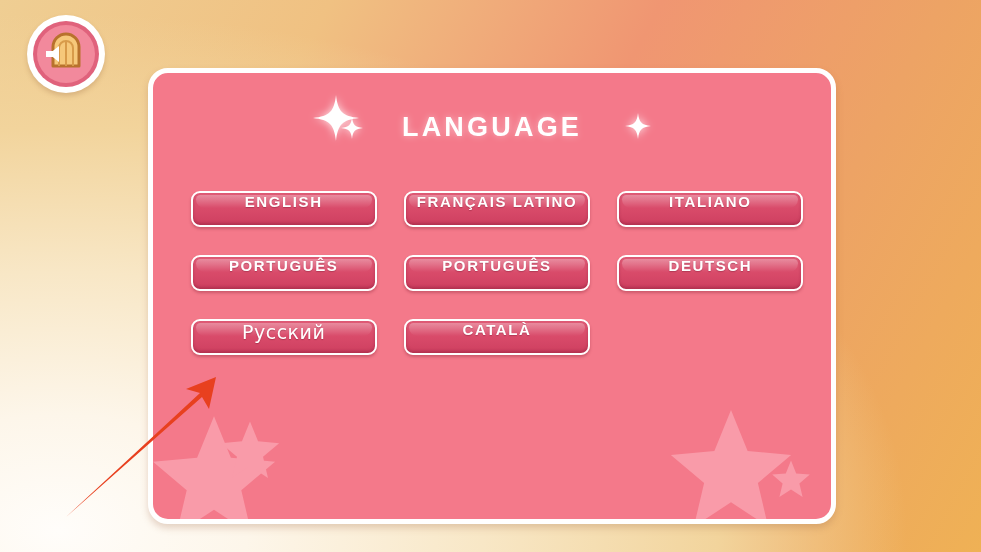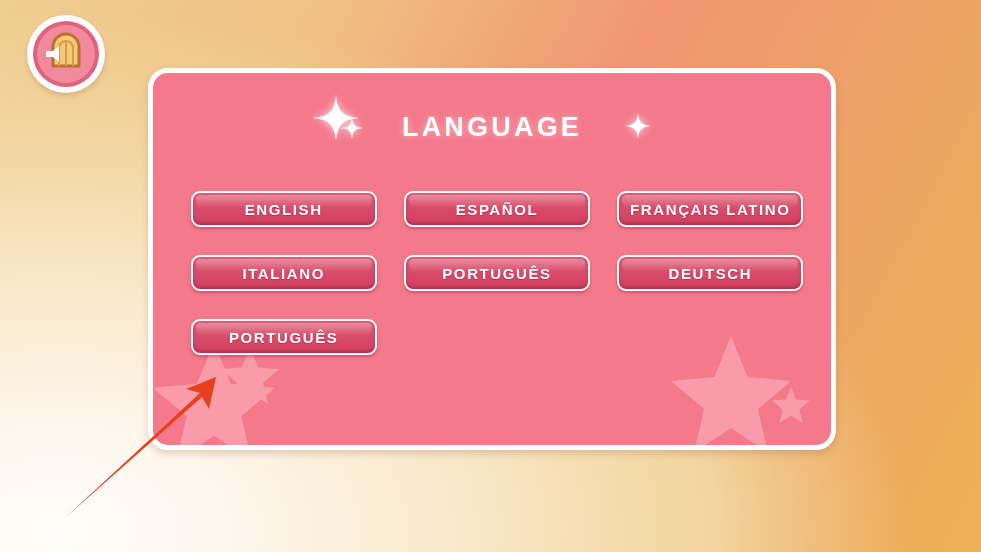--- a/index.html
+++ b/index.html
@@ -33,21 +33,21 @@
   #back-button .inner {
     position:absolute; left:10px; top:10px;
     width:58px; height:58px; border-radius:50%;
     background:#F2899C;
   }
   #back-button svg { position:absolute; left:6px; top:6px; }
 
   
   #language-panel {
     position:absolute; left:148px; top:68px;
-    width:688px; height:382px;
+    width:688px; height:456px;
     background:#F4798A;
     border:5px solid #FFFFFF;
     border-radius:20px;
     box-shadow:0 4px 7px rgba(150,90,60,.25);
     overflow:hidden;
     padding-left:25px;
   }
   .star-deco { position:absolute; fill:#F99BA9; }
   #star-bl-big  { left:-4px;  bottom:-22px; }
   #star-bl-sm   { left:66px;  bottom:38px; }
@@ -80,21 +80,21 @@
   }
   .lang-button {
     position:relative;
     width:186px; height:36px;
     border:2px solid #FFFFFF;
     border-radius:9px;
     background:linear-gradient(#DE5773 0%, #D8496B 46%, #D0紧 46%, #CE3F60 100%);
     background:linear-gradient(180deg,#DF5B76 0%,#D94B6A 48%,#CE3F60 100%);
     box-shadow:0 2px 3px rgba(130,30,50,.35), inset 0 -2px 3px rgba(120,20,45,.35);
     cursor:pointer;
-    display:flex; align-items:center; justify-content:center;
+    display:flex; justify-content:center;
   }
   .lang-button::after {
     content:"";
     position:absolute; left:3px; right:3px; top:2px; height:13px;
     border-radius:7px 7px 14px 14px;
     background:linear-gradient(180deg, rgba(255,255,255,.30), rgba(255,255,255,0));
     pointer-events:none;
   }
   .lang-button .label {
     position:relative; z-index:2;
@@ -161,36 +161,39 @@
       <path d="M50 0 C54 36 64 46 100 50 C64 54 54 64 50 100 C46 64 36 54 0 50 C36 46 46 36 50 0 Z"></path>
     </svg>
 
     <div id="panel-title">LANGUAGE</div>
 
     <div id="language-grid">
         <div class="lang-button">
           <span class="label">ENGLISH</span>
         </div>
         <div class="lang-button">
-          <span class="label">ESPAÑOL</span>
-        </div>
-        <div class="lang-button">
           <span class="label">FRANÇAIS LATINO</span>
         </div>
         <div class="lang-button">
           <span class="label">ITALIANO</span>
         </div>
         <div class="lang-button">
           <span class="label">PORTUGUÊS</span>
         </div>
         <div class="lang-button">
+          <span class="label">PORTUGUÊS</span>
+        </div>
+        <div class="lang-button">
           <span class="label">DEUTSCH</span>
         </div>
-        <div class="lang-button">
-          <span class="label">PORTUGUÊS</span>
+        <div class="lang-button fallback-font">
+          <span class="label">Русский</span>
+        </div>
+        <div class="lang-button">
+          <span class="label">CATALÀ</span>
         </div>
       </div>
   </div>
 
   <svg id="annotation-arrow">
     <path d="M65.5 517.5 L200 393 L186 389 L216 377 L209 409 L202 397 Z" fill="#E8401F"></path>
   </svg>
 
 </div>
 

